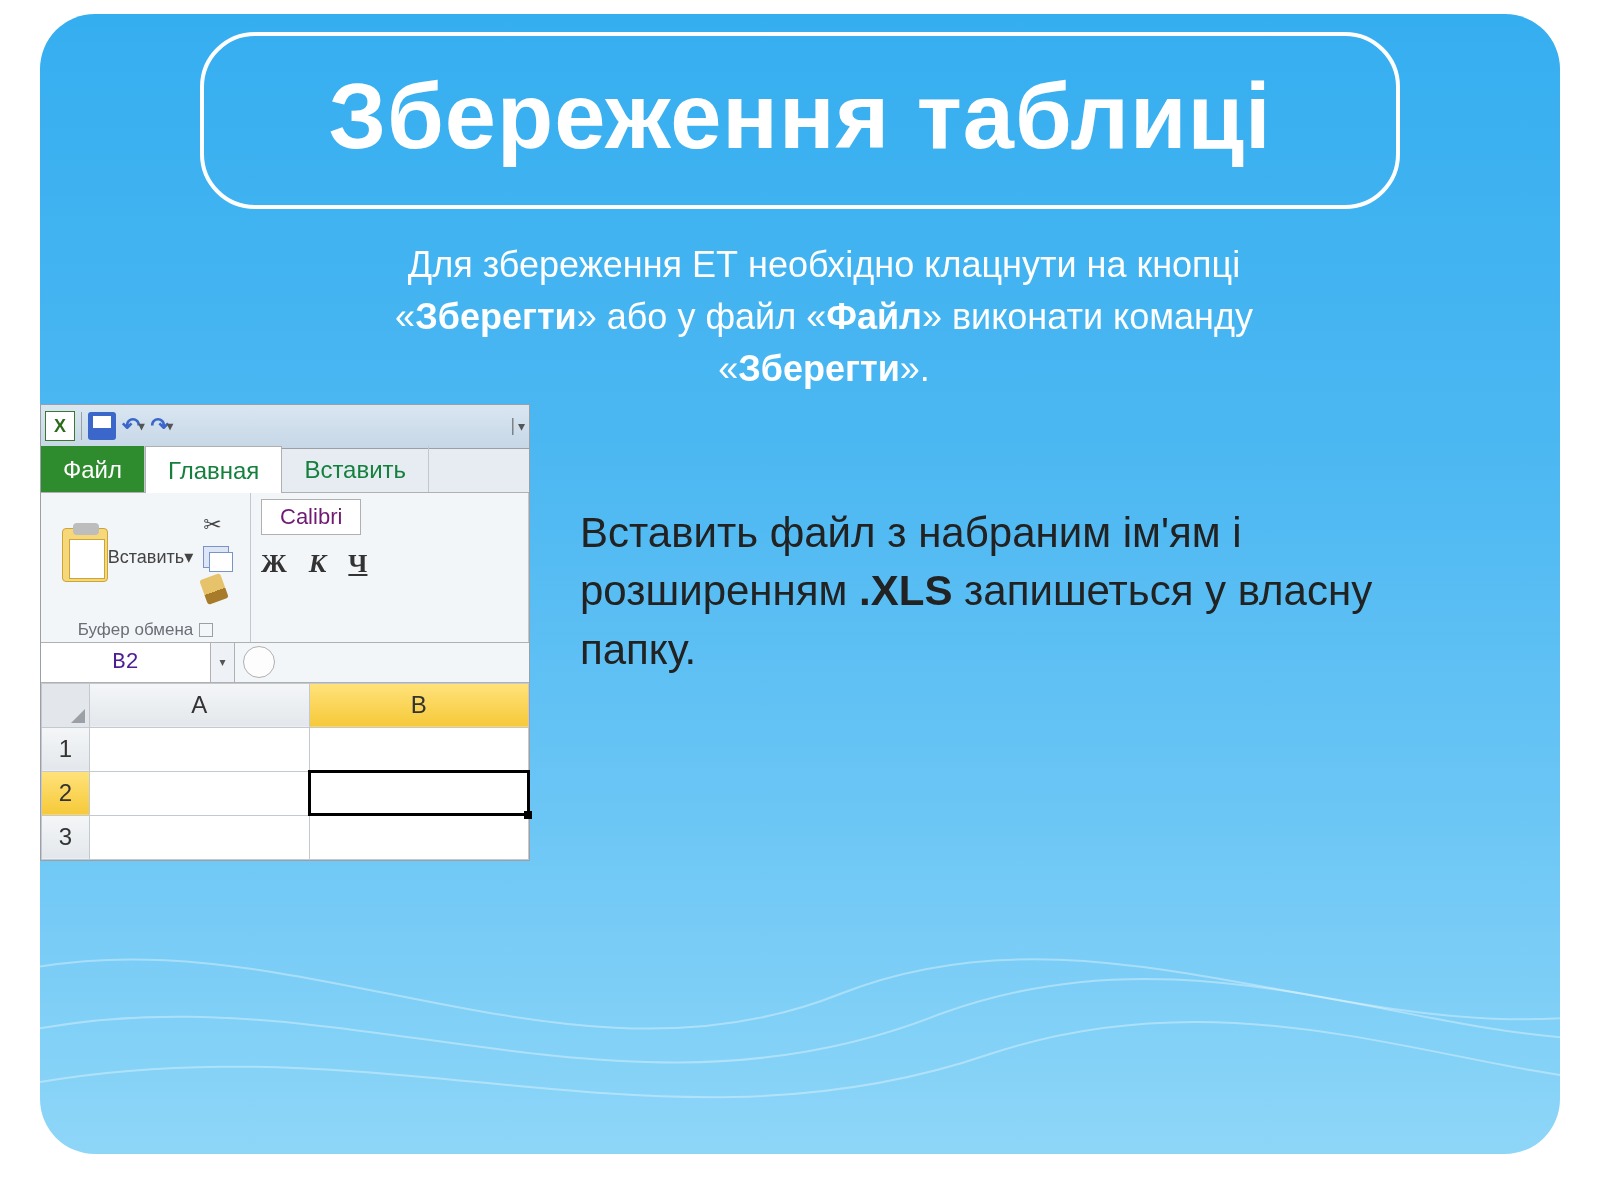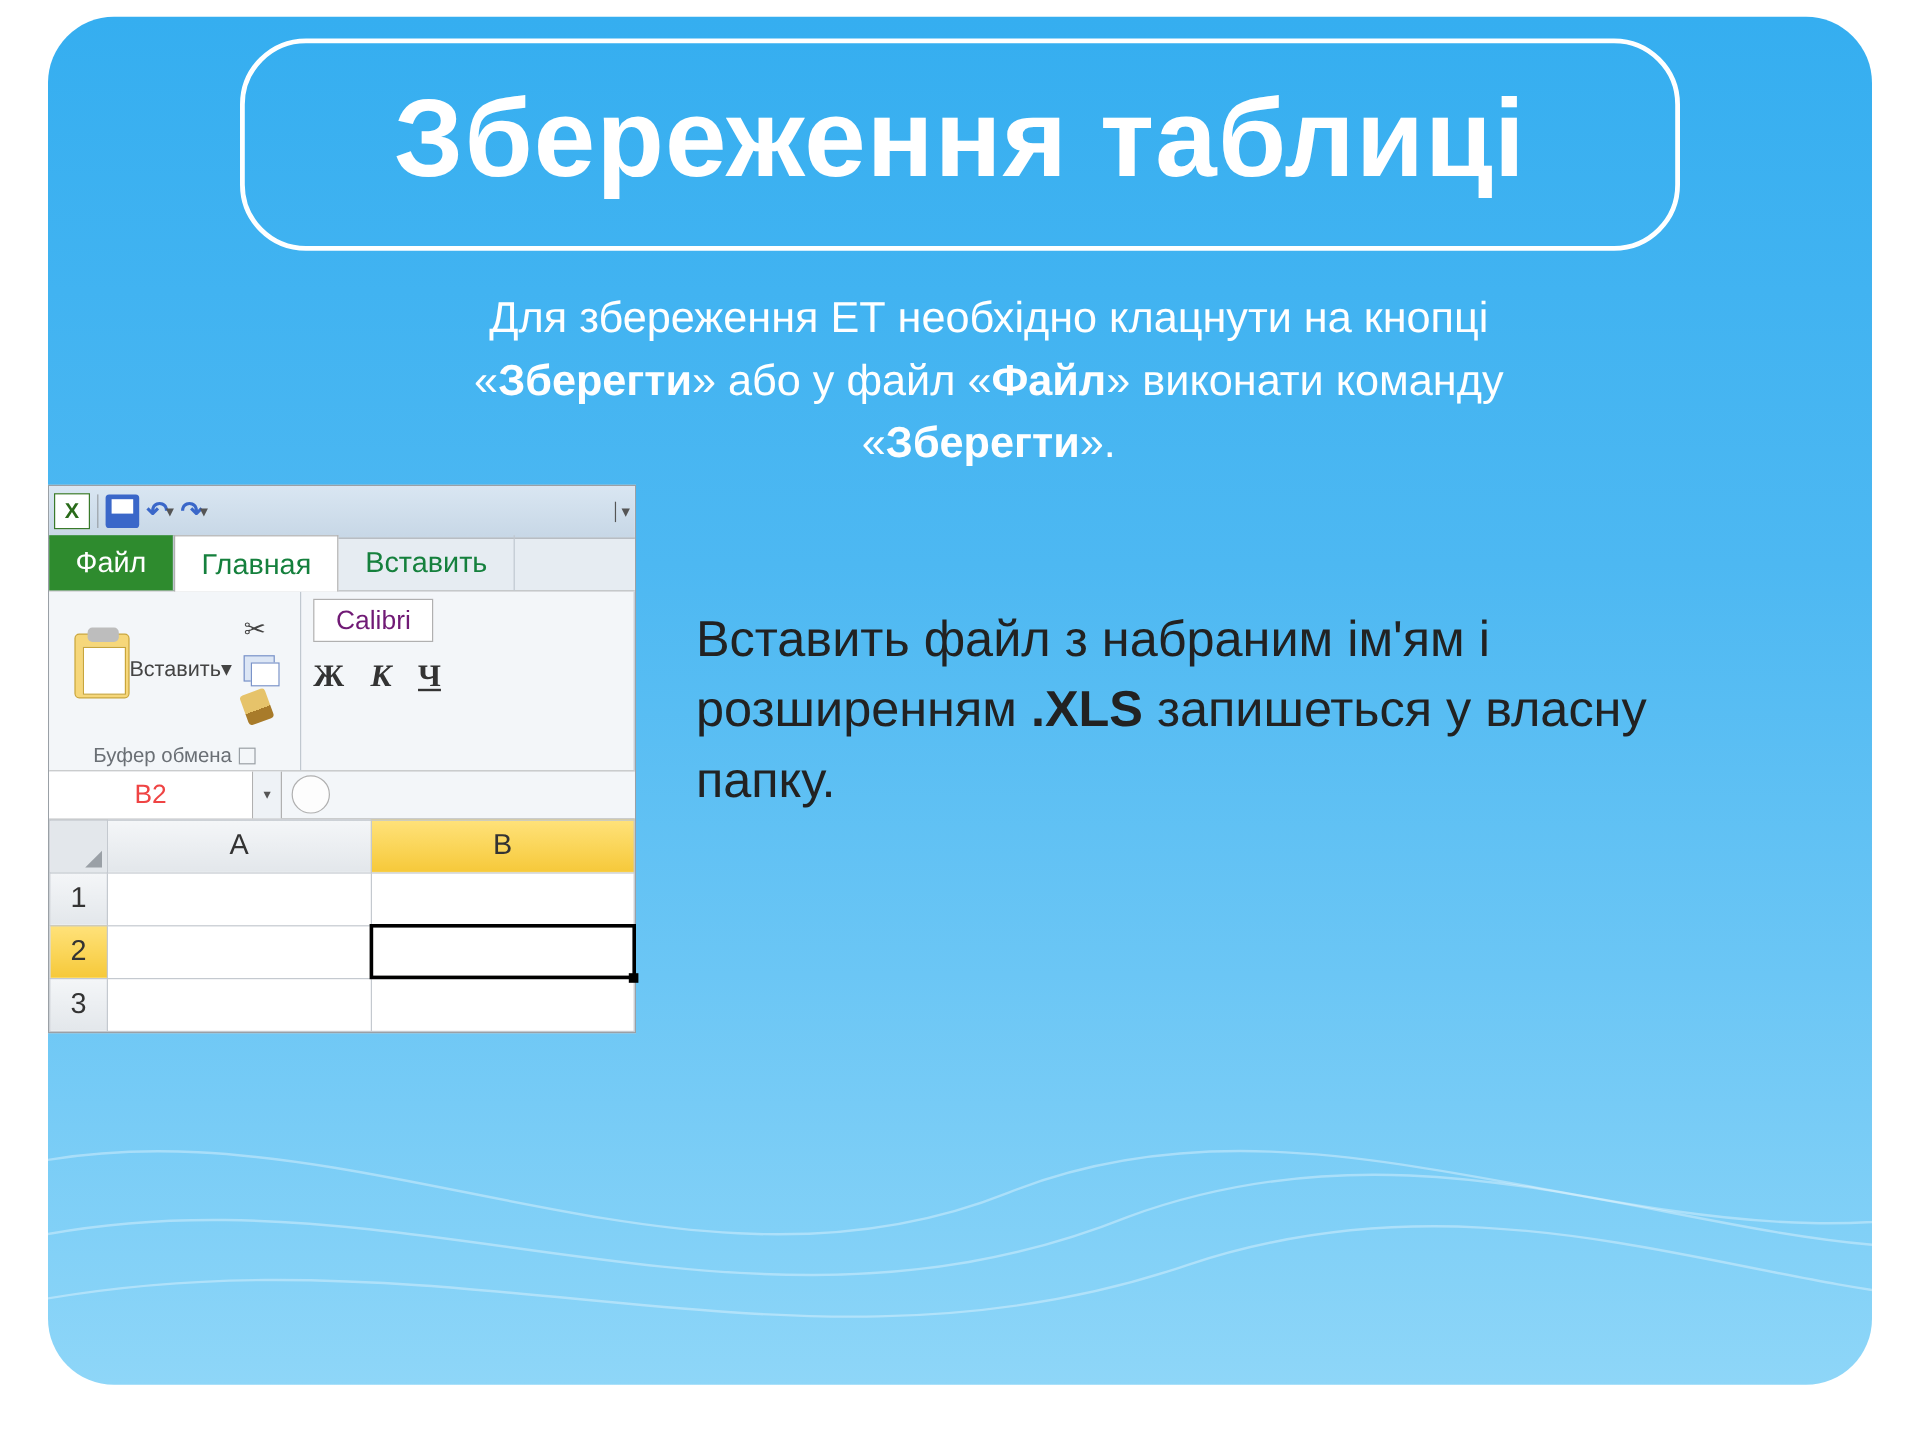--- a/index.html
+++ b/index.html
@@ -194,23 +194,24 @@
     margin-top:14px; font-weight:bold;
   }
   .font-group .row2 .i { font-style:italic; }
   .font-group .row2 .u { text-decoration: underline; }
   
   .fx-row{
     display:flex; align-items:center; height:40px;
     background:#f3f6f9; border-bottom:1px solid #b0b0b0;
   }
   .namebox{
-    width:170px; text-align:center; font-size:22px; color:#ef4444;
+    width:170px; text-align:center; font-size:22px; color:#4c1d95;
     border-right:1px solid #b0b0b0; height:100%; display:flex; align-items:center; justify-content:center;
     background:#fff;
+    font-family:Liberation Mono, monospace;
   }
   .namebox-dd{
     width:24px;height:100%;background:#eef2f6;border-right:1px solid #b0b0b0;
     display:flex;align-items:center;justify-content:center;color:#555;font-size:12px;
   }
   .fx-cancel{
     width:32px;height:32px;border:1px solid #b0b0b0;border-radius:50%;
     margin-left:8px; background:#fdfdfd;
   }
   

